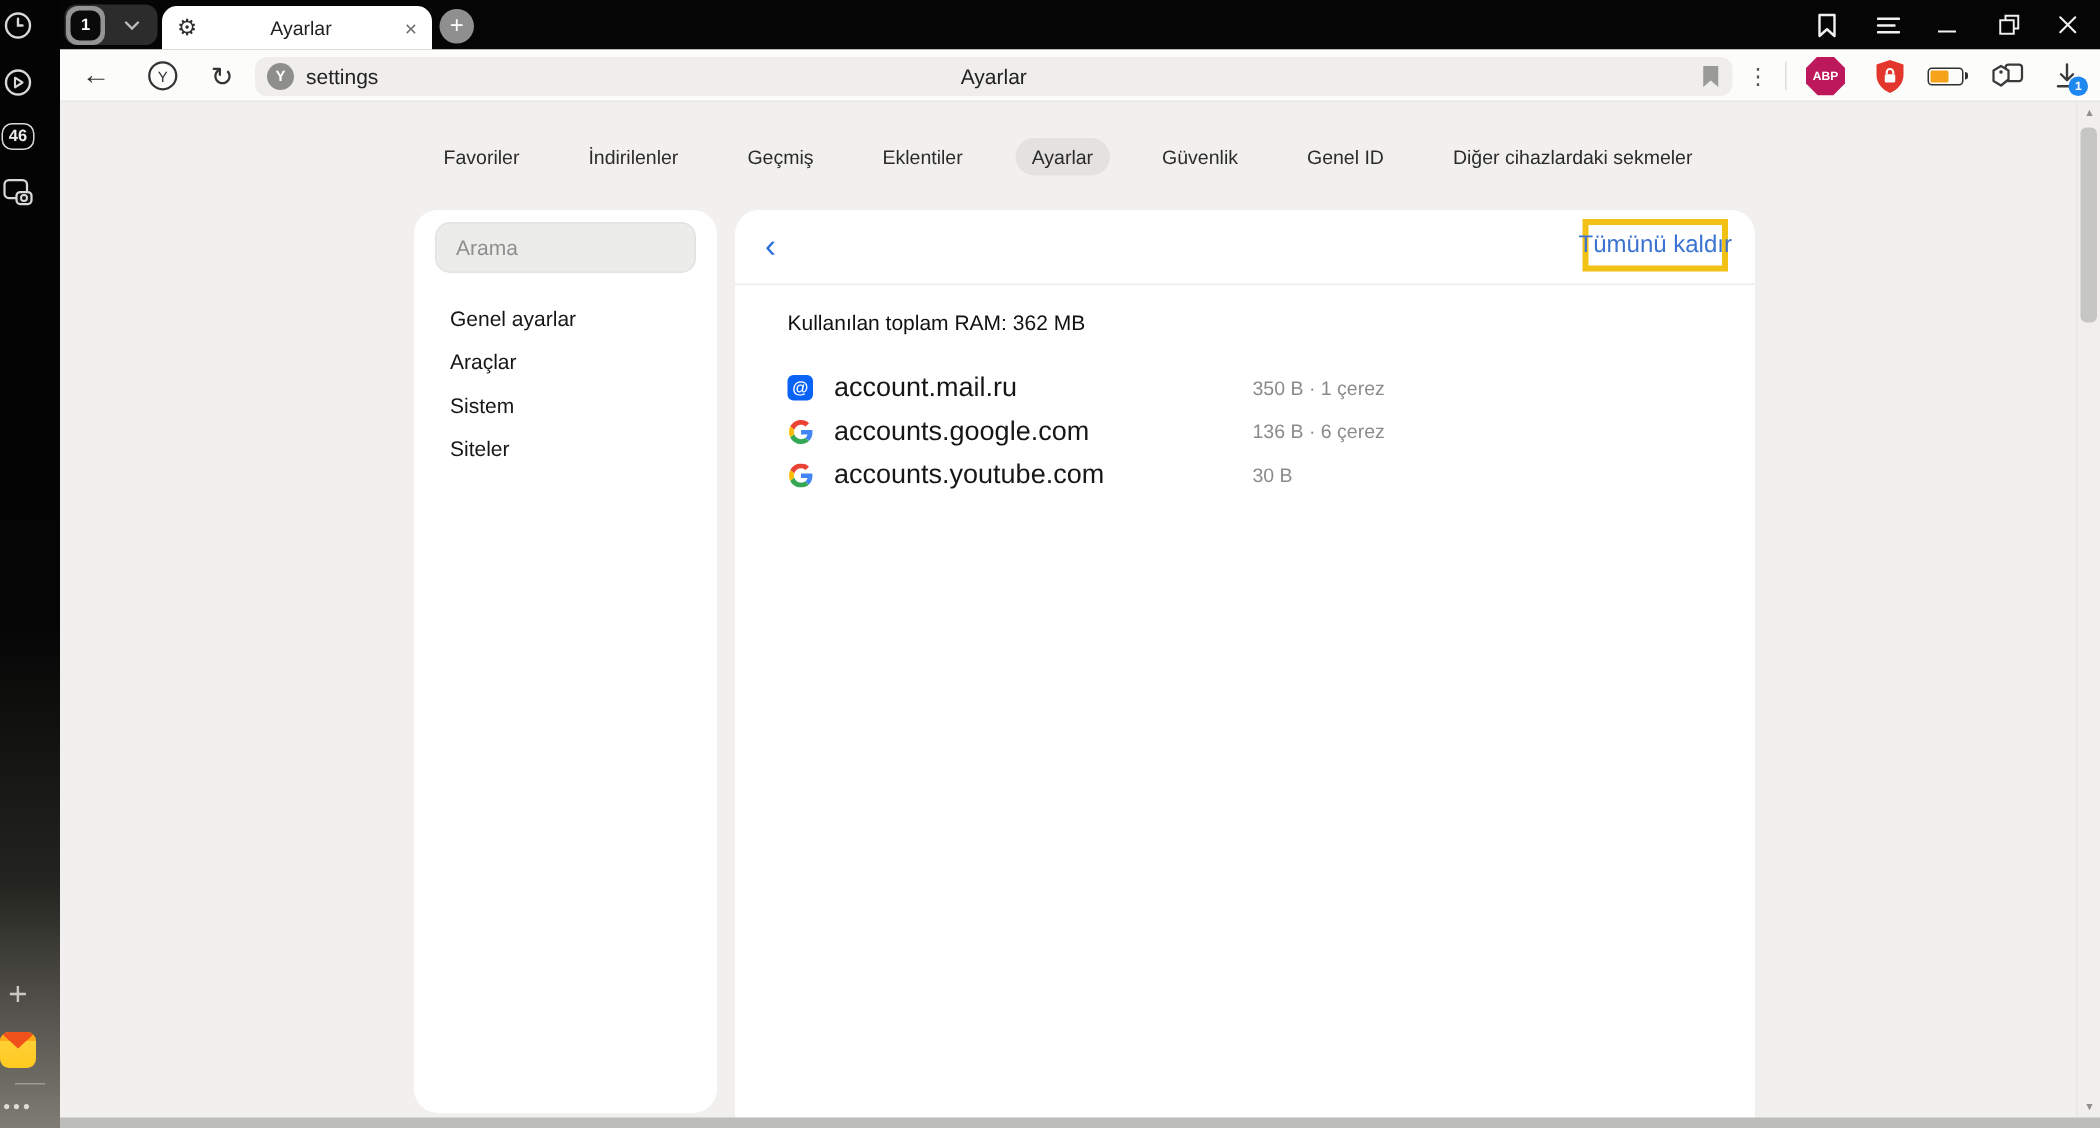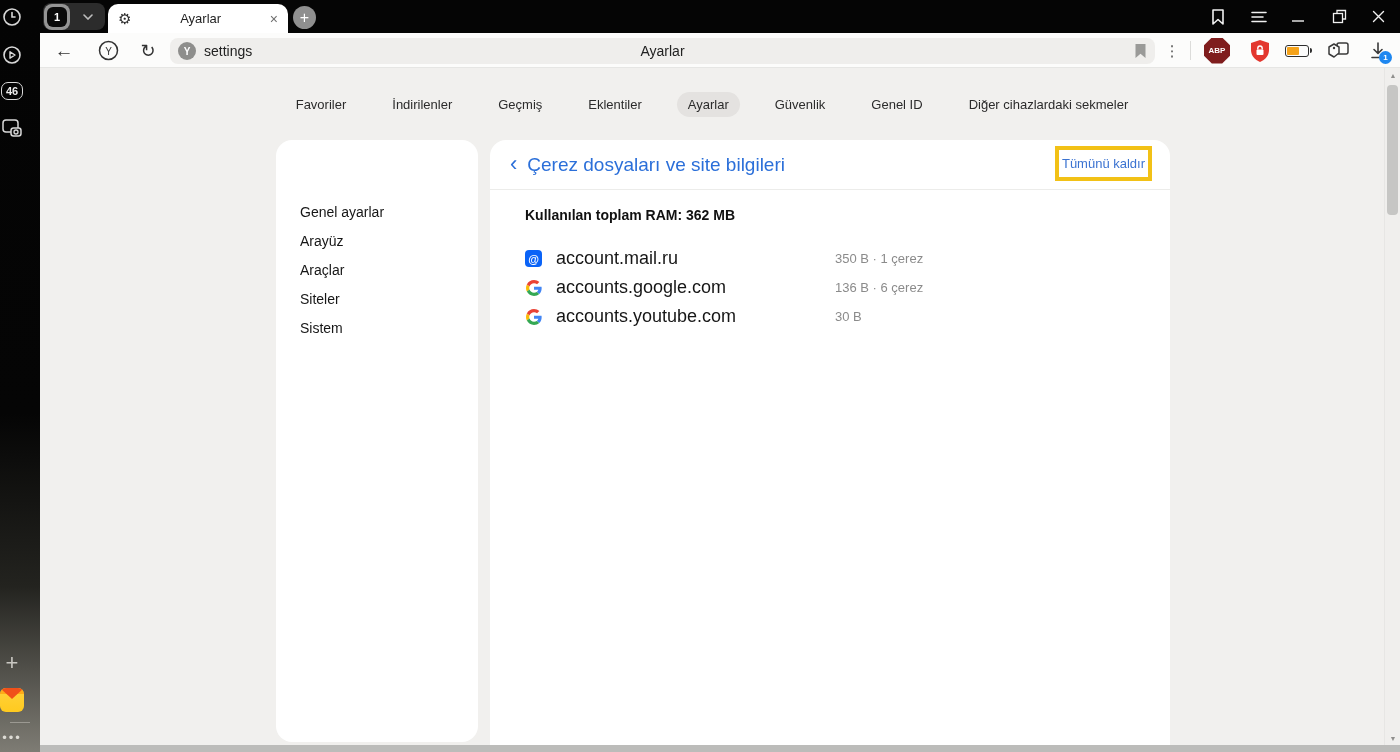--- a/index.html
+++ b/index.html
@@ -46,21 +46,21 @@
   .tb-ic { position:absolute; top:0; height:35px; width:32px; display:flex; align-items:center; justify-content:center;
            color:#333; }
   .addressbar { position:absolute; left:130px; top:5px; width:985px; height:26px; background:#efeeec;
                 border-radius:8px; display:flex; align-items:center; padding:0 8px; }
   .favicon { width:18px; height:18px; border-radius:50%; background:#8e8e8c; color:#fff; font-size:10px; font-weight:bold;
              display:flex; align-items:center; justify-content:center; }
   .url-text { font-size:14px; color:#222; margin-left:8px; }
   .ab-title { position:absolute; left:0; right:0; text-align:center; font-size:14px; color:#222; pointer-events:none; }
   .ab-bookmark { margin-left:auto; display:flex; align-items:center; }
   .tb-divider { position:absolute; top:8px; width:1px; height:19px; background:#dcdcda; }
-  .abp { width:26px; height:26px; background:#7f1d1d; color:#fff; font-weight:bold; font-size:8px;
+  .abp { width:26px; height:26px; background:#be185d; color:#fff; font-weight:bold; font-size:8px;
          display:flex; align-items:center; justify-content:center;
          clip-path:polygon(30% 0%,70% 0%,100% 30%,100% 70%,70% 100%,30% 100%,0% 70%,0% 30%); }
   .battery { width:24px; height:12px; border:1.6px solid #2f2f2f; border-radius:3px; position:relative; }
   .battery-fill { position:absolute; left:1px; top:1px; bottom:1px; width:55%; background:#f5a31a; border-radius:1px; }
   .battery-nub { position:absolute; right:-4px; top:2.5px; width:2.5px; height:5px; background:#2f2f2f; border-radius:0 2px 2px 0; }
   .dl-badge { position:absolute; right:2px; bottom:4px; width:13px; height:13px; border-radius:50%; background:#1e87f0;
               color:#fff; font-size:8px; font-weight:bold; display:flex; align-items:center; justify-content:center; }
 
   
   .page { position:absolute; left:40px; top:68px; right:0; bottom:0; background:#f1f0ee; }
@@ -79,22 +79,22 @@
   .side-item { height:29px; display:flex; align-items:center; padding-left:24px; font-size:14px; color:#161616; cursor:default; }
 
   .panel-main { position:absolute; left:450px; top:72px; width:680px; bottom:7px; background:#fff;
                 border-radius:16px 16px 0 0; }
   .pm-header { position:absolute; left:0; right:0; top:0; height:50px; border-bottom:1px solid #ececea;
                display:flex; align-items:center; padding:0 20px; }
   .back-chev { color:#2b6fd9; font-size:22px; line-height:1; margin-right:10px; margin-top:-2px; cursor:default; }
   .pm-title { color:#2b6fd9; font-size:19px; }
   .remove-all { position:absolute; right:18px; top:6px; width:97px; height:35px; border:4px solid #f2c116;
                 display:flex; align-items:center; justify-content:center; background:#fff; }
-  .remove-all span { color:#3b73d1; font-size:13px; white-space:nowrap; cursor:pointer; }
-  .ram-line { position:absolute; left:35px; top:65px; font-size:14px; font-weight:bold; color:#111; line-height:20px; }
+  .remove-all span { color:#3b73d1; font-size:16px; white-space:nowrap; cursor:pointer; }
+  .ram-line { position:absolute; left:35px; top:65px; font-size:14px; font-weight:normal; color:#111; line-height:20px; }
   .sites { position:absolute; left:0; right:0; top:104px; }
   .site-row { height:29px; display:flex; align-items:center; padding-left:35px; }
   .site-ic { width:17px; height:17px; margin-right:14px; display:flex; align-items:center; justify-content:center; flex:none; }
   .mailru-ic { width:17px; height:17px; background:#0a63f7; border-radius:4px; color:#fff; font-size:11px; font-weight:bold;
                display:flex; align-items:center; justify-content:center; }
   .site-domain { font-size:18px; color:#161616; }
   .site-size { position:absolute; left:345px; font-size:13px; color:#8b8b8b; }
   .site-row { position:relative; }
 
   
@@ -261,33 +261,34 @@
     <span class="navitem">İndirilenler</span>
     <span class="navitem">Geçmiş</span>
     <span class="navitem">Eklentiler</span>
     <span class="navitem active">Ayarlar</span>
     <span class="navitem">Güvenlik</span>
     <span class="navitem">Genel ID</span>
     <span class="navitem">Diğer cihazlardaki sekmeler</span>
   </div>
 
   <div class="panel-left">
+    <div class="search-box">
+      <input type="text" placeholder="Arama" style="">
+    </div>
     <div class="side-items">
       <div class="side-item">Genel ayarlar</div>
-      <div class="side-item">Arayüz</div>
       <div class="side-item">Araçlar</div>
+      <div class="side-item">Sistem</div>
       <div class="side-item">Siteler</div>
-      <div class="side-item">Sistem</div>
     </div>
   </div>
 
   <div class="panel-main">
     <div class="pm-header">
       <span class="back-chev">‹</span>
-      <span class="pm-title">Çerez dosyaları ve site bilgileri</span>
     </div>
     <div class="remove-all">
       <span>Tümünü kaldır</span>
     </div>
     <div class="ram-line">Kullanılan toplam RAM: 362 MB</div>
 
     <div class="sites">
       <div class="site-row">
         <span class="site-ic">
           <span class="mailru-ic">@</span>

